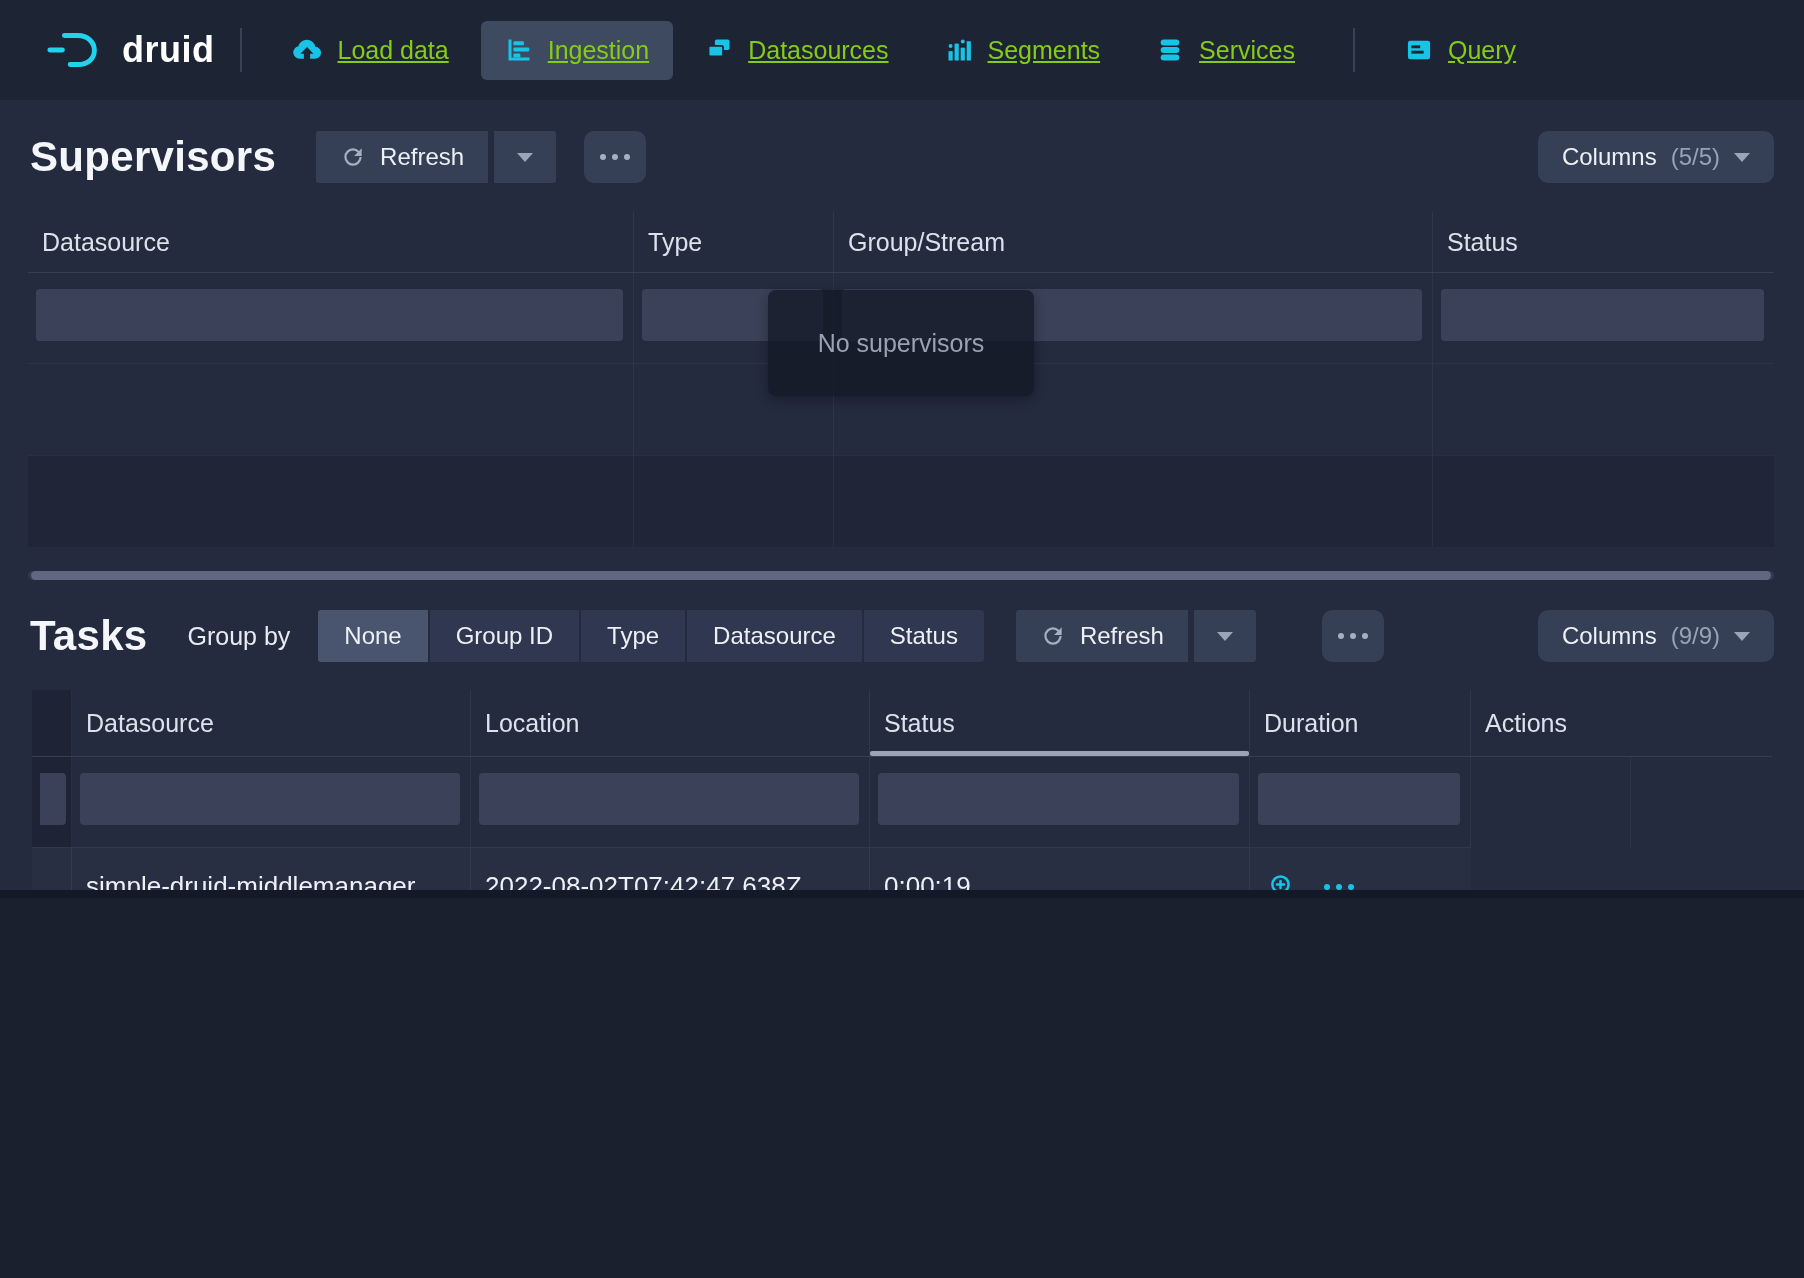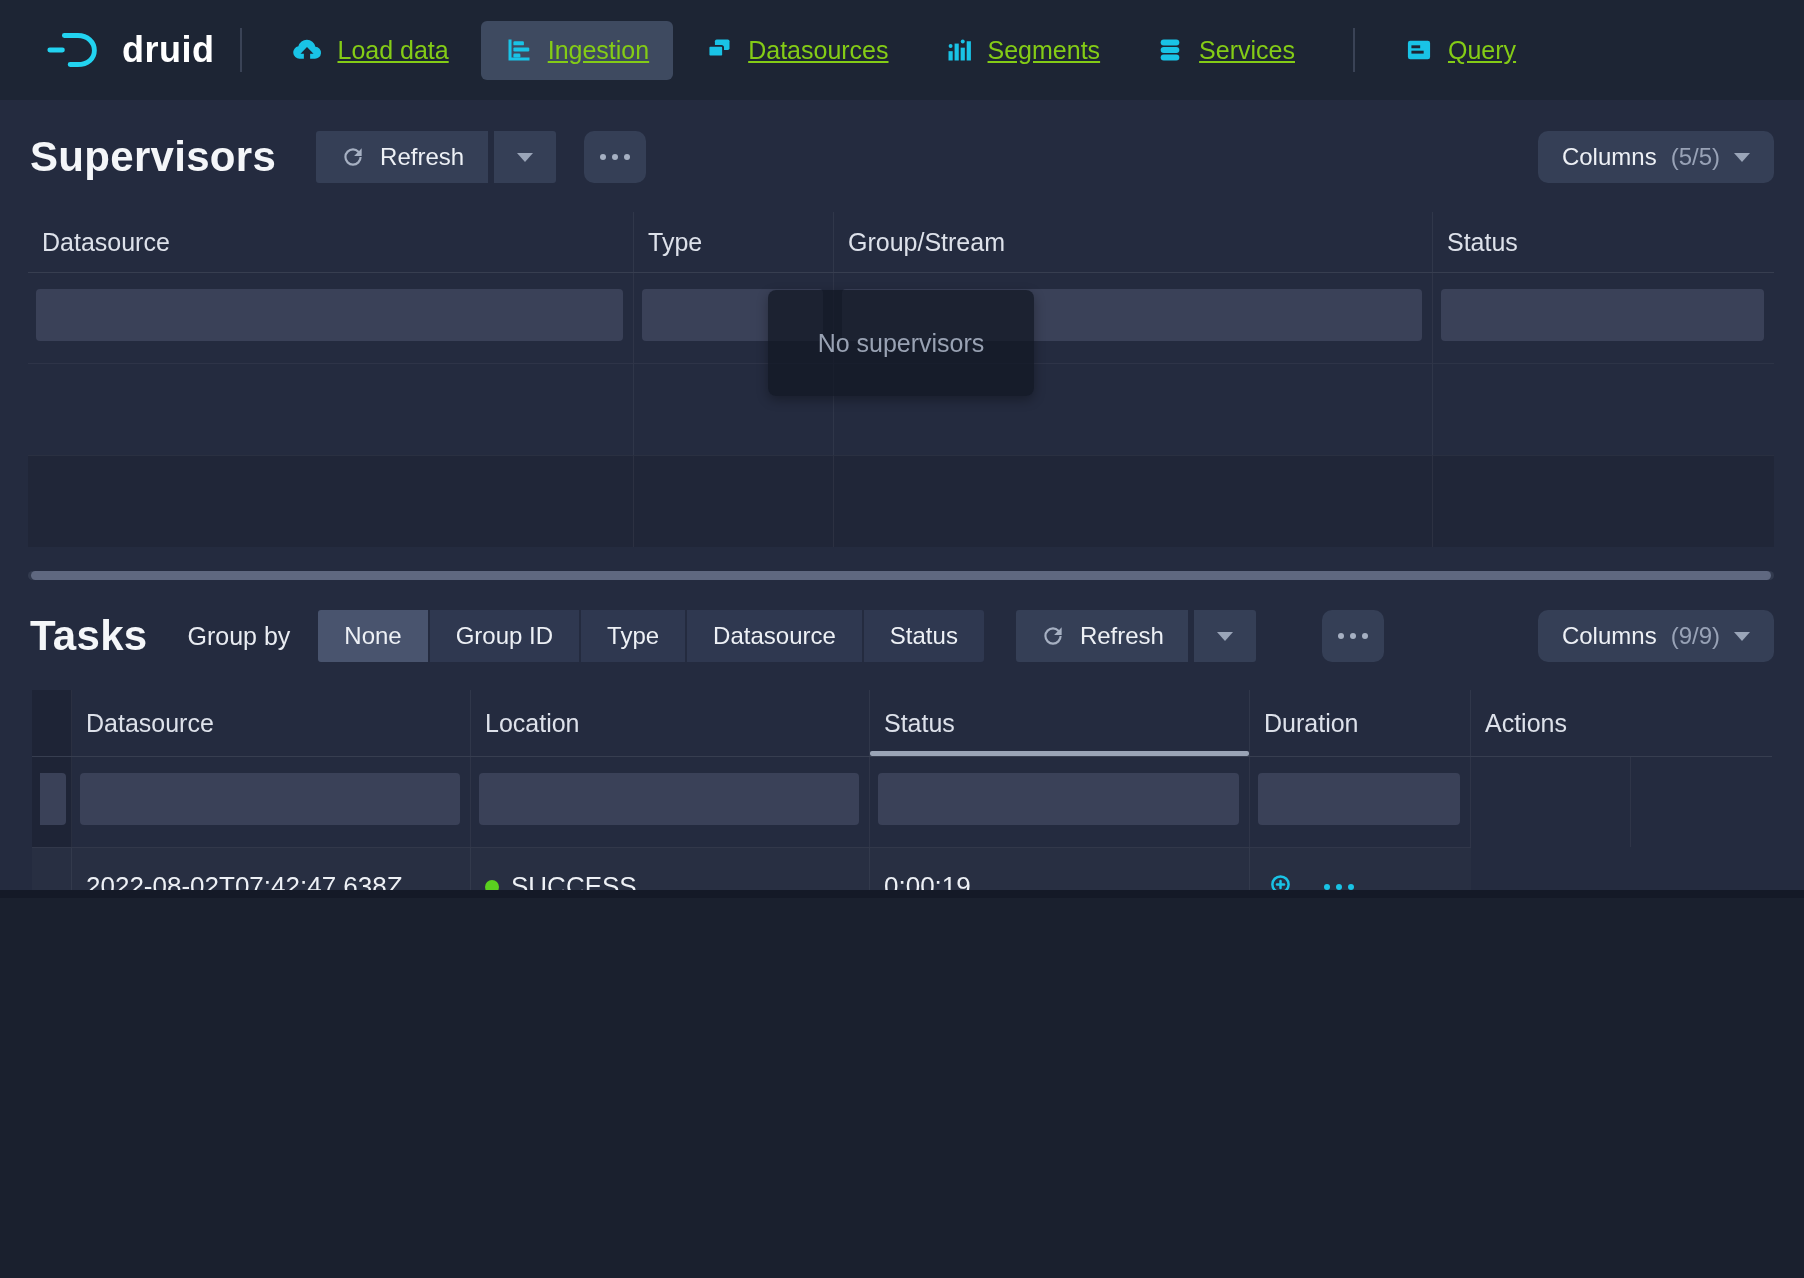--- a/index.html
+++ b/index.html
@@ -296,25 +296,22 @@
       <div class="tt-f"><input class="filter" style=""></div>
       <div class="tt-f"><input class="filter" style=""></div>
       <div class="tt-f"><input class="filter" style=""></div>
       <div class="tt-f"><input class="filter" style=""></div>
       <div class="tt-f"></div>
       <div class="tt-f"></div>
     </div>
 
     <div class="grid-tasks data-row">
       <div class="tt-cell tinybg"></div>
+      <div class="tt-cell">simple-druid-middlemanager...</div>
       <div class="tt-cell">2022-08-02T07:42:47.638Z</div>
-      <div class="tt-cell">
-        <span class="dot"></span>
-        <span>SUCCESS</span>
-      </div>
       <div class="tt-cell">0:00:19</div>
       <div class="tt-cell actions-cell">
         <span class="icn">
           <svg width="30" height="30" viewBox="0 0 24 24" fill="none" stroke="#19c3e6" stroke-width="2" stroke-linecap="round">
             <circle cx="10" cy="10" r="6.5"></circle>
             <line x1="15.2" y1="15.2" x2="21" y2="21" stroke-width="2.8"></line>
             <line x1="7.2" y1="10" x2="12.8" y2="10"></line>
             <line x1="10" y1="7.2" x2="10" y2="12.8"></line>
           </svg>
         </span>

